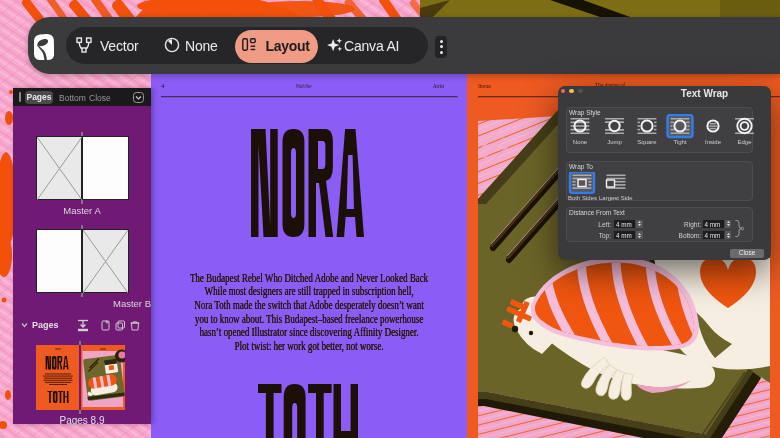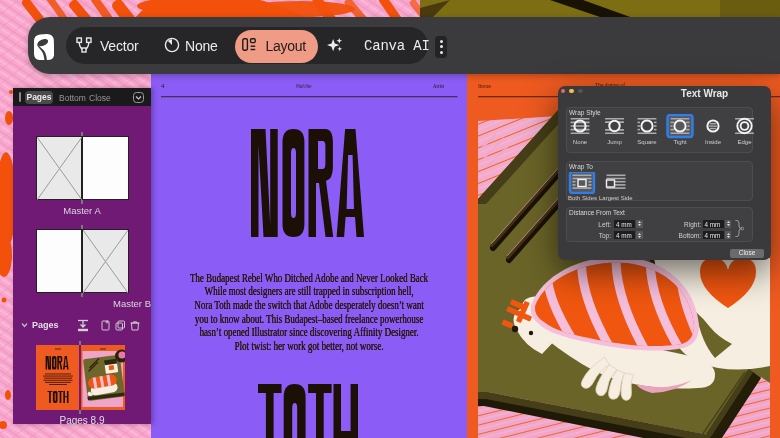--- a/index.html
+++ b/index.html
@@ -227,30 +227,30 @@
 
   <div class="abs" style="left:207px;top:12.5px;width:83px;height:33px;background:#f09b85;border-radius:17px;"></div>
   <svg class="abs" style="left:214px;top:21px" width="14" height="13" viewBox="0 0 14 13">
     <g stroke="#1c1c1c" stroke-width="1.4" fill="none">
       <rect x="0.8" y="0.8" width="4.6" height="11.4" rx="1.4"></rect>
       <rect x="8.6" y="0.8" width="4.6" height="3.8" rx="1"></rect>
       <line x1="8.6" y1="8.2" x2="13.2" y2="8.2"></line>
       <line x1="8.6" y1="11.5" x2="13.2" y2="11.5"></line>
     </g>
   </svg>
-  <div class="abs" style="left:237.5px;top:20.5px;font-size:14px;font-weight:normal;color:#1d1d1d;letter-spacing:-0.3px;text-align:center;">Layout</div>
+  <div class="abs" style="left:237.5px;top:20.5px;font-size:14px;font-weight:bold;color:#1d1d1d;letter-spacing:-0.3px;text-align:center;">Layout</div>
 
   <svg class="abs" style="left:299px;top:19.5px" width="17" height="17" viewBox="0 0 18 18">
     <g fill="#ececec">
       <path d="M6.5 2 L8.2 6.8 L13 8.5 L8.2 10.2 L6.5 15 L4.8 10.2 L0 8.5 L4.8 6.8 Z"></path>
       <path d="M13 1 L13.8 3.2 L16 4 L13.8 4.8 L13 7 L12.2 4.8 L10 4 L12.2 3.2 Z"></path>
       <path d="M13.5 10 L14.2 11.8 L16 12.5 L14.2 13.2 L13.5 15 L12.8 13.2 L11 12.5 L12.8 11.8 Z"></path>
     </g>
   </svg>
-  <div class="abs" style="left:336px;top:20.5px;font-size:14px;color:#ececec;letter-spacing:-0.2px;font-family:Liberation Mono, monospace;">Canva AI</div>
+  <div class="abs" style="left:316px;top:20.5px;font-size:14px;color:#ececec;letter-spacing:-0.2px;">Canva AI</div>
 
   <div class="abs" style="left:407px;top:19px;width:12px;height:21.5px;background:#232325;border-radius:4px;">
     <span style="position:absolute;left:4.5px;top:3.5px;width:3px;height:3px;border-radius:50%;background:#e8e8e8;"></span>
     <span style="position:absolute;left:4.5px;top:9.3px;width:3px;height:3px;border-radius:50%;background:#e8e8e8;"></span>
     <span style="position:absolute;left:4.5px;top:15.1px;width:3px;height:3px;border-radius:50%;background:#e8e8e8;"></span>
   </div>
 </div>
 
 <div class="abs" style="left:13px;top:88px;width:138px;height:336px;background:#701a75;box-shadow:2px 0 5px rgba(0,0,0,0.3);overflow:hidden;">
 

